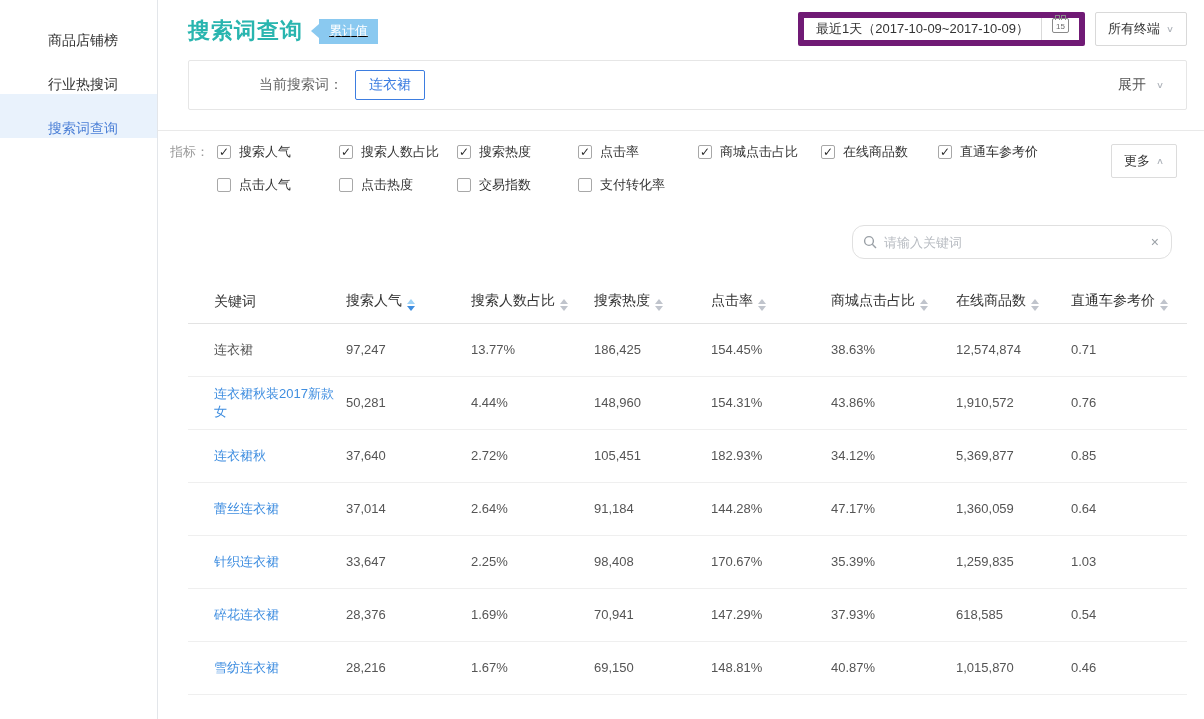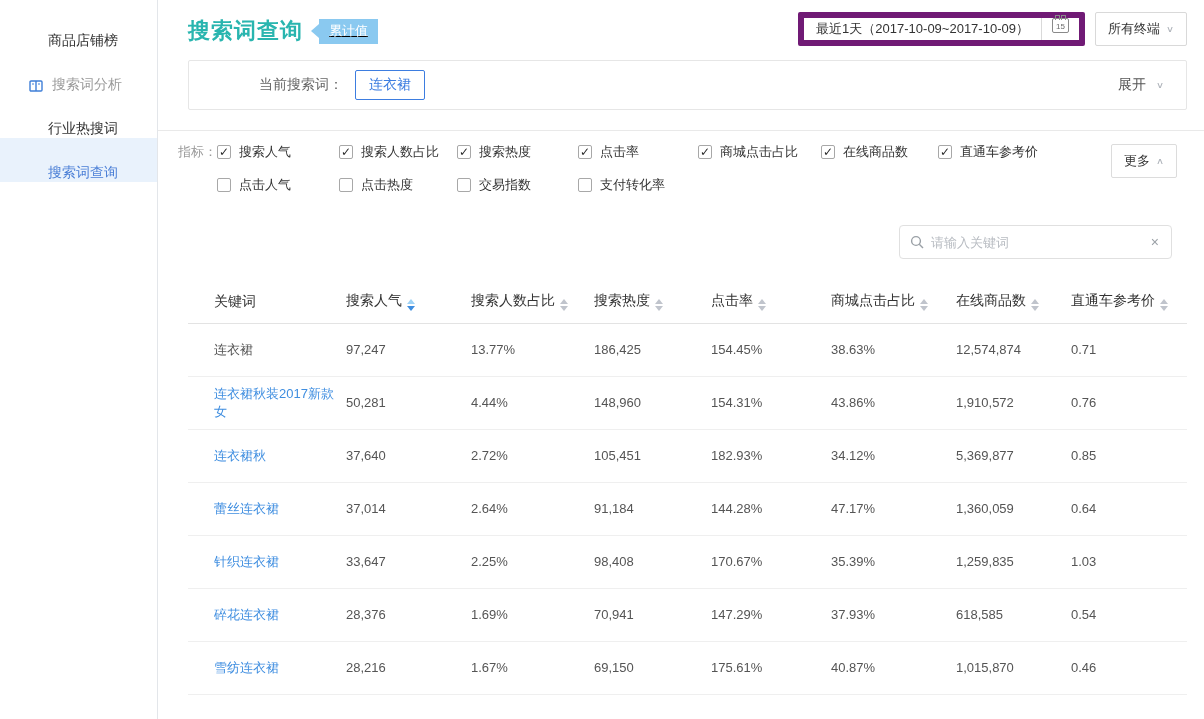--- a/index.html
+++ b/index.html
@@ -55,32 +55,32 @@
   .keyword-chip { margin-left:12px; border:1px solid #3d7de0; color:#3d7de0;
     padding:5px 13px; font-size:14px; border-radius:2px; cursor:pointer; background:#fff; }
   .expand-link { margin-left:auto; color:#555; cursor:pointer; font-size:14px; }
 
   .divider { border-bottom:1px solid #e9e9e9; margin-top:20px; }
 
   
   .indicators { position:relative; padding:12px 17px 6px 12px; }
   .ind-grid { display:grid; grid-template-columns:47px 122px 118px 121px 120px 123px 117px 170px;
     row-gap:15px; align-items:center; }
-  .ind-label { color:#9a9a9a; font-size:13px;text-align:right; }
+  .ind-label { color:#9a9a9a; font-size:13px; }
   .chk-item { display:flex; align-items:center; font-size:13px; color:#333; cursor:pointer; }
   .chk-box { width:14px; height:14px; border:1px solid #a8a8a8; border-radius:2px;
     background:#fff; margin-right:8px; font-size:12px; line-height:12px; color:#2b2b2b;
     display:flex; align-items:center; justify-content:center; font-weight:bold; }
   .more-btn { position:absolute; right:27px; top:13px; border:1px solid #dcdcdc;
     background:#fff; border-radius:2px; padding:7px 12px; font-size:13px; color:#333;
     cursor:pointer; display:flex; align-items:center; }
 
   
   .search-row { display:flex; justify-content:flex-end; padding:25px 32px 0 0; }
-  .search-box { width:273px; height:34px; border:1px solid #e0e0e0; border-radius:4px;
+  .search-box { width:320px; height:34px; border:1px solid #e0e0e0; border-radius:12px;
     display:flex; align-items:center; padding:0 10px; background:#fff; }
   .search-box svg { flex:0 0 auto; }
   .search-input { border:none; outline:none; flex:1; font-size:13px; color:#333;
     margin-left:7px; background:transparent; }
   .search-input::placeholder { color:#b8bcc2; }
   .clear-x { color:#9aa0a6; font-size:14px; cursor:pointer; padding:0 2px; }
 
   
   .table-wrap { margin:22px 17px 0 30px; }
   table { width:100%; border-collapse:collapse; table-layout:fixed; }
@@ -102,31 +102,20 @@
 </style>
 </head>
 <body>
 
 <div class="app">
 
   <div class="sidebar">
     <div class="side-item">
       <span>商品店铺榜</span>
     </div>
-    <div class="side-item section">
-      <span class="book-icon">
-        <svg width="16" height="16" viewBox="0 0 16 16">
-          <rect x="2" y="3" width="12" height="10" rx="1" fill="none" stroke="#3f7fd8" stroke-width="1.4"></rect>
-          <line x1="8" y1="3" x2="8" y2="13" stroke="#3f7fd8" stroke-width="1.4"></line>
-          <line x1="4" y1="6" x2="6" y2="6" stroke="#3f7fd8" stroke-width="1.2"></line>
-          <line x1="10" y1="6" x2="12" y2="6" stroke="#3f7fd8" stroke-width="1.2"></line>
-        </svg>
-      </span>
-      <span>搜索词分析</span>
-    </div>
     <div class="side-item">
       <span>行业热搜词</span>
     </div>
     <div class="side-item active">
       <span>搜索词查询</span>
     </div>
   </div>
 
   <div class="main">
 
@@ -349,21 +338,21 @@
             <td>147.29%</td>
             <td>37.93%</td>
             <td>618,585</td>
             <td>0.54</td>
           </tr>
           <tr>
             <td class="kw-link">雪纺连衣裙</td>
             <td>28,216</td>
             <td>1.67%</td>
             <td>69,150</td>
-            <td>175.61%</td>
+            <td>148.81%</td>
             <td>40.87%</td>
             <td>1,015,870</td>
             <td>0.46</td>
           </tr>
         </tbody>
       </table>
     </div>
 
   </div>
 </div>

